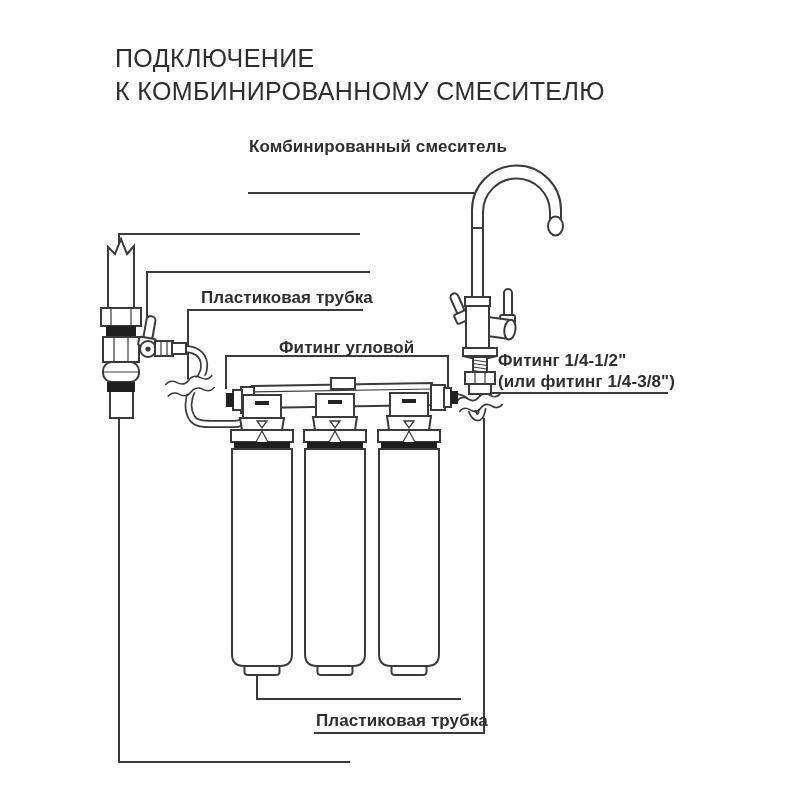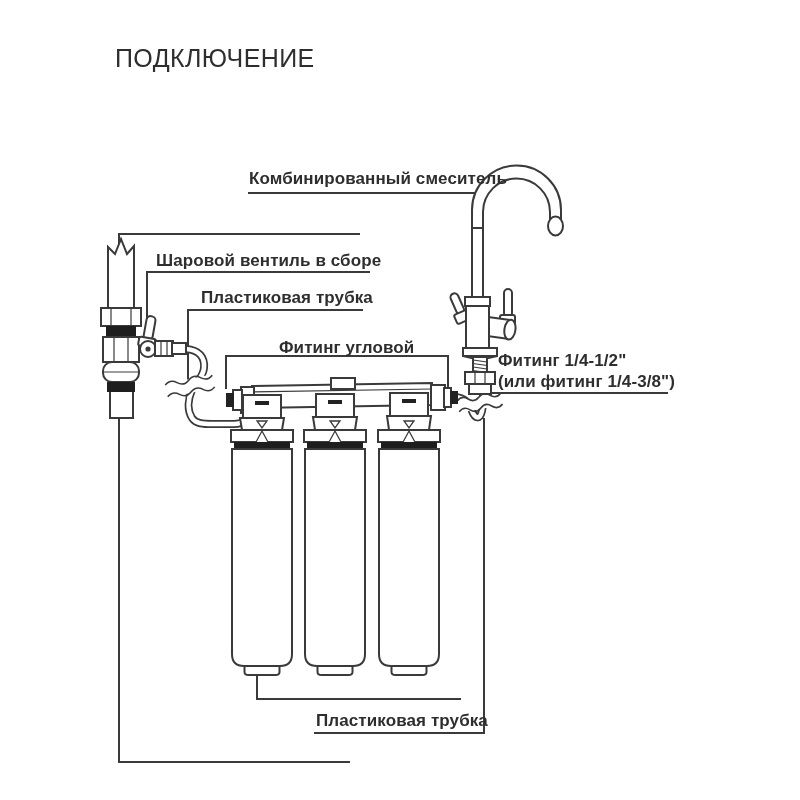--- a/index.html
+++ b/index.html
@@ -183,28 +183,28 @@
       </g>
       <rect x="465" y="372" width="30" height="12"></rect>
       <line x1="475" y1="372" x2="475" y2="384" stroke-width="1.2"></line>
       <line x1="485" y1="372" x2="485" y2="384" stroke-width="1.2"></line>
       <rect x="469" y="384" width="22" height="10"></rect>
     </g>
   </svg>
 
   <div class="page-title">
     <div>ПОДКЛЮЧЕНИЕ</div>
+    <div>К КОМБИНИРОВАННОМУ СМЕСИТЕЛЮ</div>
   </div>
 
-  <div class="lbl" style="left:249px;top:168px">
+  <div class="lbl" style="left:249px;top:136px">
     <div>Комбинированный смеситель</div>
   </div>
 
 
-  <div class="lbl" style="left:156px;top:250px">Шаровой вентиль в сборе</div>
 
   <div class="lbl" style="left:201px;top:287px">Пластиковая трубка</div>
 
   <div class="lbl" style="left:279px;top:337px">Фитинг угловой</div>
 
   <div class="lbl" style="left:498px;top:350px">
     <div>Фитинг 1/4-1/2"</div>
     <div>(или фитинг 1/4-3/8")</div>
   </div>
 

